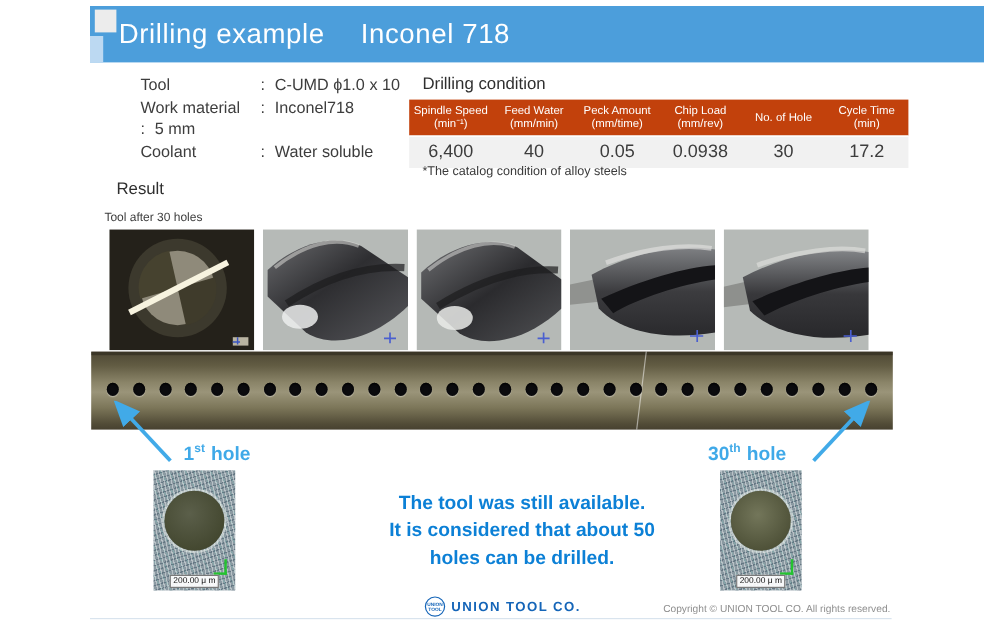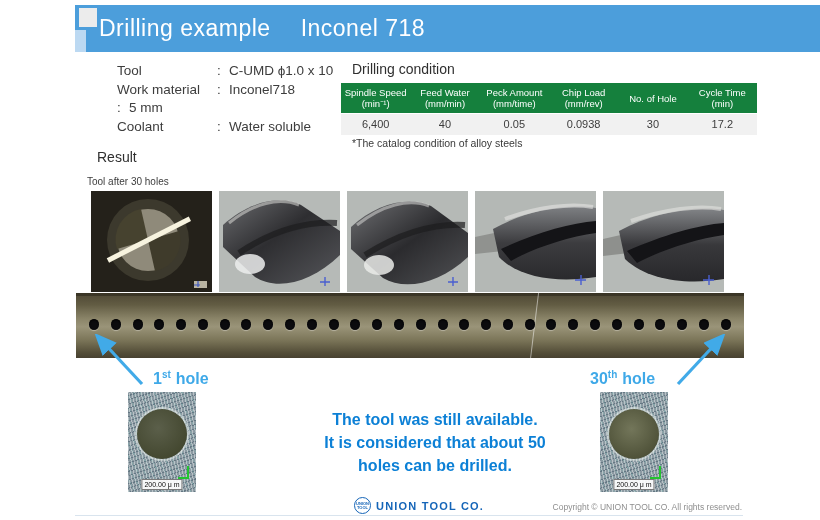--- a/index.html
+++ b/index.html
@@ -16,24 +16,24 @@
 
   
   .specs{position:absolute;left:97px;top:62px;font-size:13.5px;color:#3d3d3d;margin-left:20px;}
   .spec-row{display:flex;line-height:18.5px;}
   .spec-label{width:100px;}
   .spec-colon{width:12px;}
 
   
   .cond-heading{position:absolute;left:352px;top:61px;font-size:14px;color:#2f2f2f;}
   .cond-table{position:absolute;left:341px;top:83px;width:416px;}
-  .cth{display:flex;background:#15803d;color:#fff;text-align:center;}
+  .cth{display:flex;background:#c2410c;color:#fff;text-align:center;}
   .cth .col{flex:1;padding:4px 0 4px;line-height:11px;font-size:9.5px;}
   .ctr{display:flex;background:#f1f1f1;border-top:1px solid #fff;}
-  .ctr .cell{flex:1;text-align:center;font-size:11px;color:#3d3d3d;padding:4px 0 5px;}
+  .ctr .cell{flex:1;text-align:center;font-size:15px;color:#3d3d3d;padding:4px 0 5px;}
   .footnote{position:absolute;left:352px;top:137px;font-size:10.5px;color:#3a3a3a;}
 
   
   .result-heading{position:absolute;left:97px;top:149px;font-size:14px;color:#2f2f2f;text-align:center;}
   .result-sub{position:absolute;left:87px;top:176px;font-size:10px;color:#3d3d3d;}
 
   
   .tool-row{position:absolute;left:91px;top:191px;display:flex;gap:7px;}
   .tool-img{width:121px;height:101px;position:relative;overflow:hidden;}
   .tool-img svg{display:block;width:100%;height:100%;}

